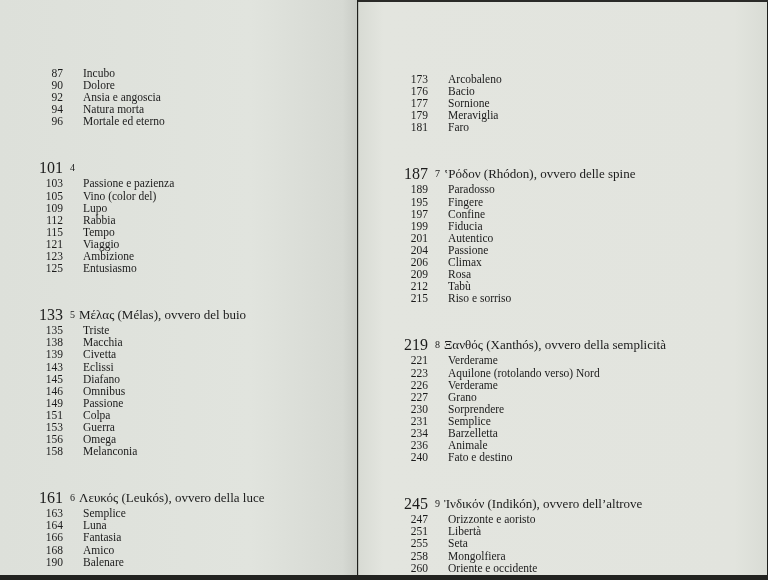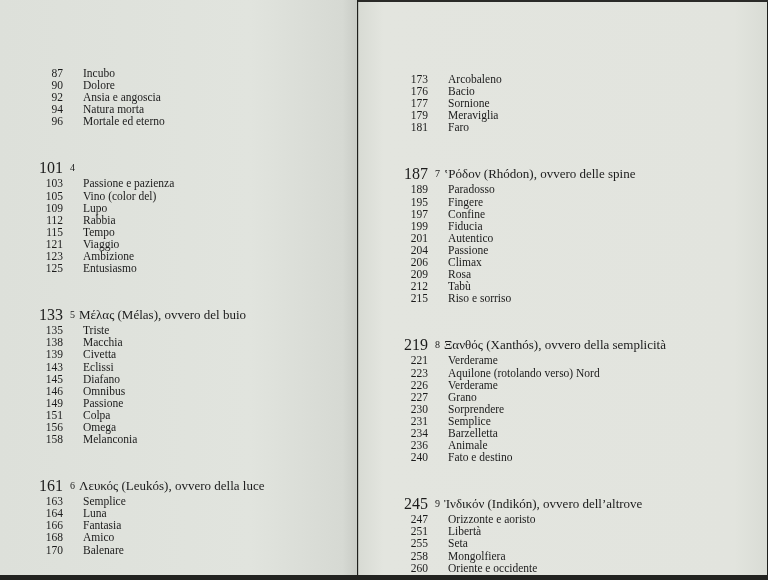--- a/index.html
+++ b/index.html
@@ -146,20 +146,24 @@
       </div>
       <div class="row entry">
         <span class="num">149</span>
         <span class="title">Passione</span>
       </div>
       <div class="row entry">
         <span class="num">151</span>
         <span class="title">Colpa</span>
       </div>
       <div class="row entry">
+        <span class="num">153</span>
+        <span class="title">Guerra</span>
+      </div>
+      <div class="row entry">
         <span class="num">156</span>
         <span class="title">Omega</span>
       </div>
       <div class="row entry">
         <span class="num">158</span>
         <span class="title">Melanconia</span>
       </div>
     </div>
     <div class="gap"></div>
     <div class="group">
@@ -178,21 +182,21 @@
       </div>
       <div class="row entry">
         <span class="num">166</span>
         <span class="title">Fantasia</span>
       </div>
       <div class="row entry">
         <span class="num">168</span>
         <span class="title">Amico</span>
       </div>
       <div class="row entry">
-        <span class="num">170</span>
+        <span class="num">190</span>
         <span class="title">Balenare</span>
       </div>
     </div>
   </div>
 <div class="toc right-toc" id="right-toc">
     <div class="group">
       <div class="row entry">
         <span class="num">173</span>
         <span class="title">Arcobaleno</span>
       </div>

